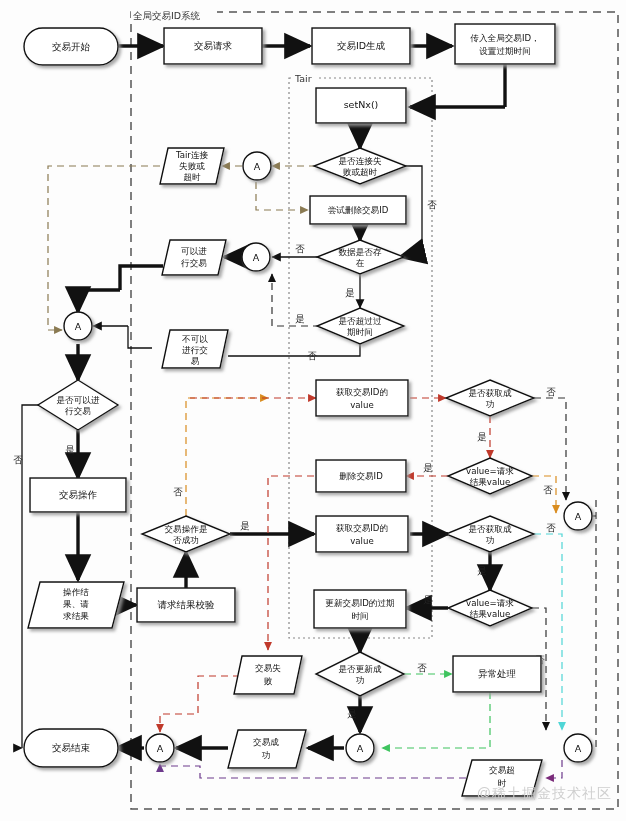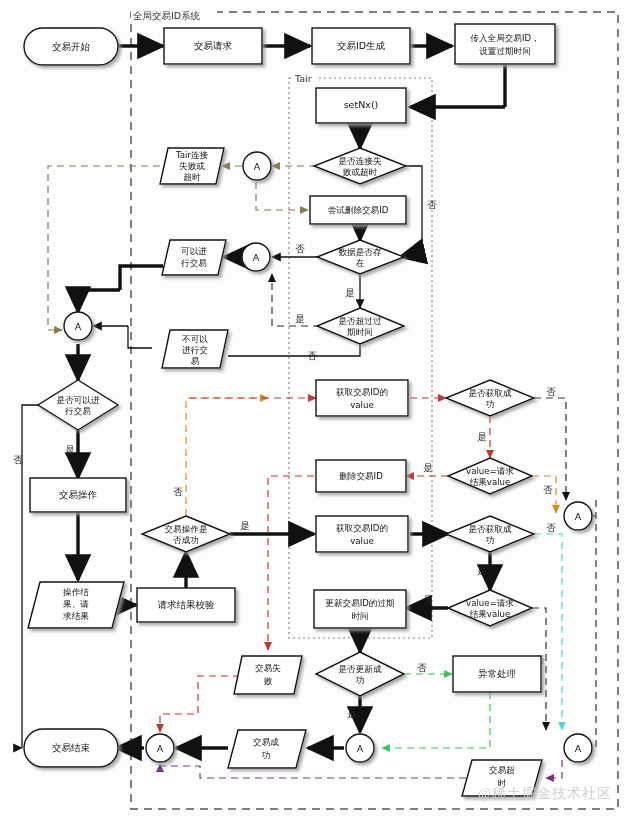--- a/index.html
+++ b/index.html
@@ -1,21 +1,21 @@
 <!DOCTYPE html>
 <html><head>
 <meta charset="utf-8">
 <title>全局交易ID系统流程图</title>
 <style>
   html,body{margin:0;padding:0;background:#ffffff;}
   body{font-family:"DejaVu Sans","Liberation Sans",sans-serif;}
   #canvas{position:relative;width:626px;height:821px;background:#fdfdfd;overflow:hidden;}
   #canvas svg{position:absolute;left:0;top:0;width:626px;height:821px;}
   .wm{position:absolute;right:14px;bottom:18px;font-size:14px;color:#cfcfcf;letter-spacing:1px;
-      font-family:Liberation Serif, serif;}
+      font-family:Liberation Sans, sans-serif;}
 </style>
 </head>
 <body>
 
 <div id="canvas">
 
   <svg viewBox="0 0 626 821" xmlns="http://www.w3.org/2000/svg">
     <defs>
       <filter id="sh" x="-30%" y="-30%" width="180%" height="180%">
         <feDropShadow dx="2.5" dy="2.5" stdDeviation="1.4" flood-color="#9a9a9a" flood-opacity="0.85"></feDropShadow>

